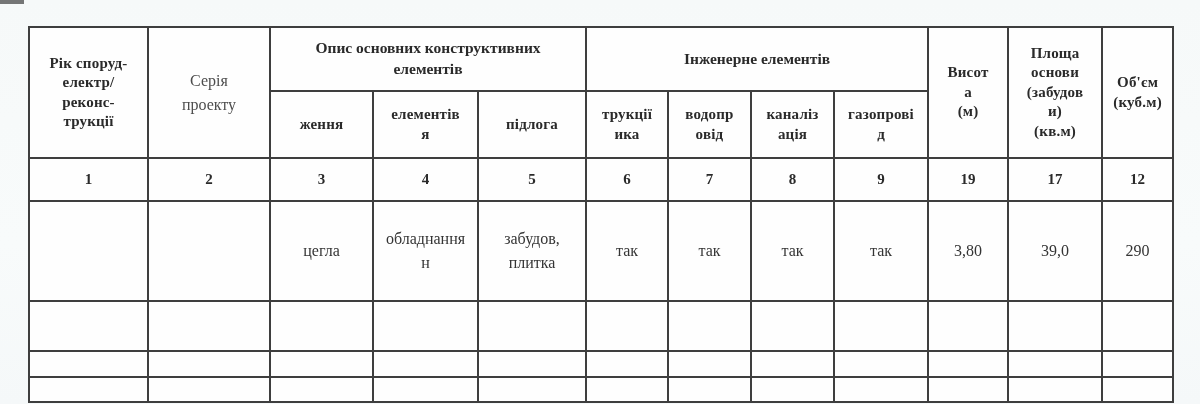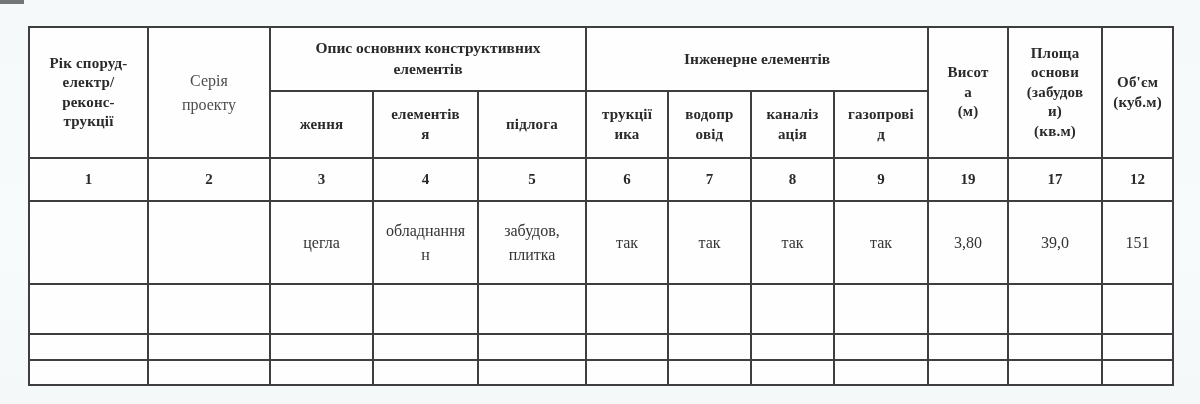--- a/index.html
+++ b/index.html
@@ -154,35 +154,35 @@
     <td class="num">5</td>
     <td class="num">6</td>
     <td class="num">7</td>
     <td class="num">8</td>
     <td class="num">9</td>
     <td class="num">19</td>
     <td class="num">17</td>
     <td class="num">12</td>
   </tr>
 
-  <tr style="height:83px">
+  <tr style="height:100px">
     <td class="val"></td>
     <td class="val"></td>
     <td class="val">цегла</td>
     <td class="val">обладнання
 н</td>
     <td class="val">забудов,
 плитка</td>
     <td class="val">так</td>
     <td class="val">так</td>
     <td class="val">так</td>
     <td class="val">так</td>
     <td class="val">3,80</td>
     <td class="val">39,0</td>
-    <td class="val">151</td>
+    <td class="val">290</td>
   </tr>
 
   <tr style="height:50px">
     <td></td>
         <td></td>
     <td></td>
         <td></td>
     <td></td>
         <td></td>
     <td></td>

